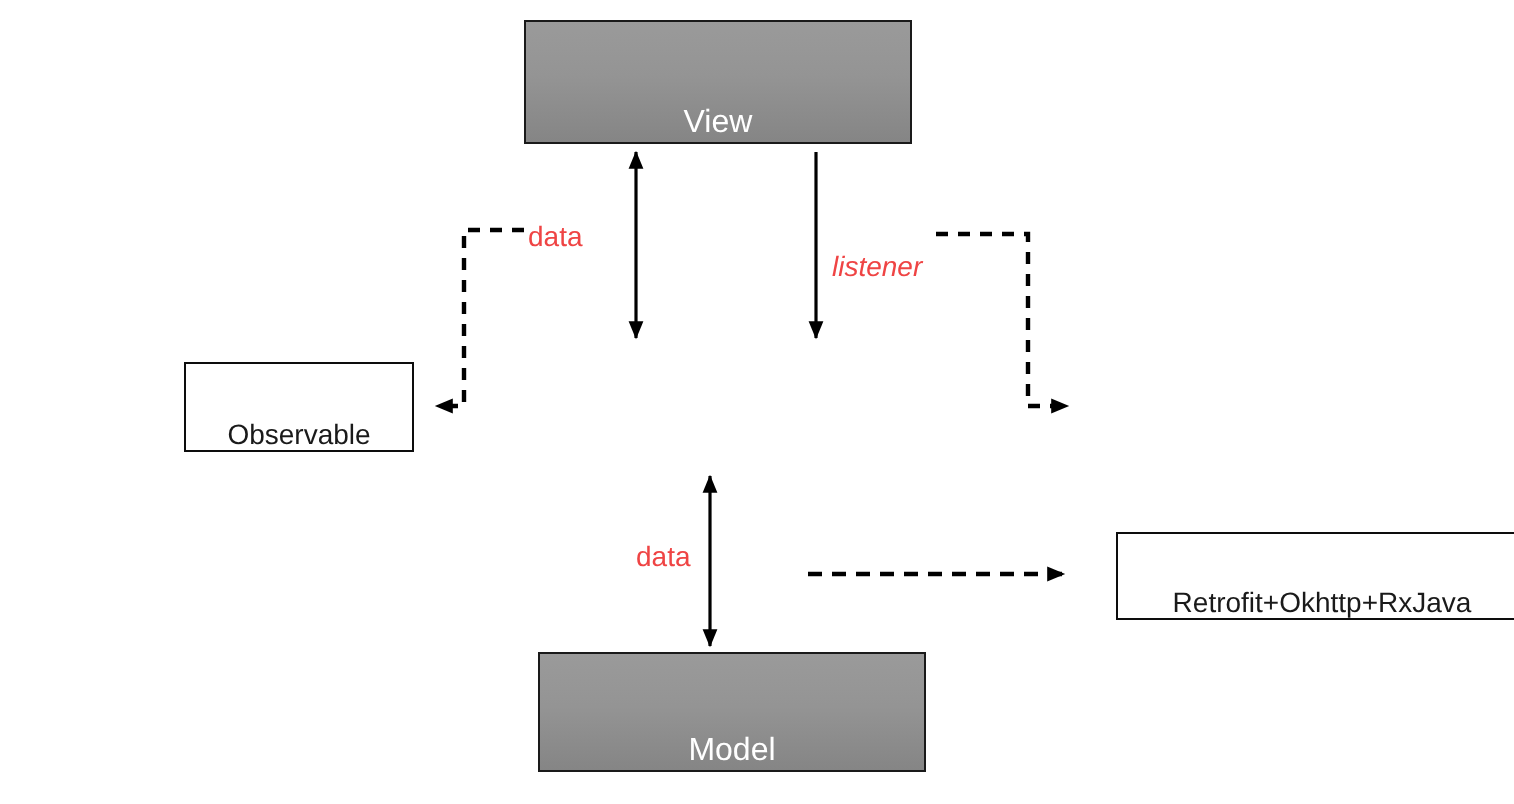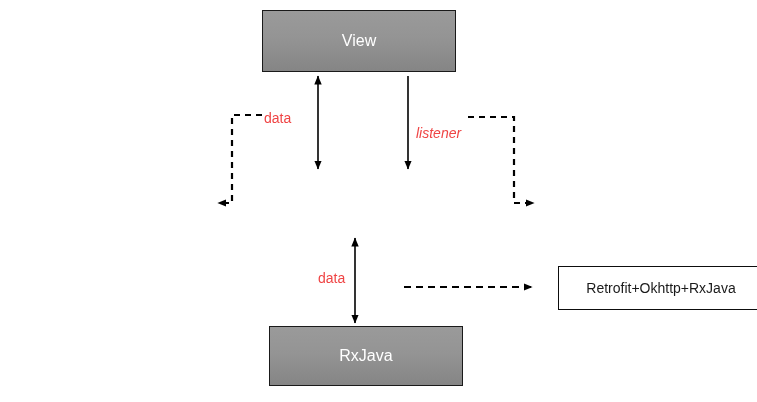--- a/index.html
+++ b/index.html
@@ -19,21 +19,21 @@
     position: absolute;
     left: 0;
     top: 0;
     width: 757px;
     height: 402px;
   }
   .node {
     position: absolute;
     box-sizing: border-box;
     display: flex;
-    align-items: center;
+    align-items: flex-end;
     justify-content: center;
     text-align: center;
     line-height: 1.15;
   }
   .node-filled {
     border: 1px solid #1a1a1a;
     background: linear-gradient(to bottom, #9a9a9a 0%, #949494 45%, #858585 100%);
     color: #ffffff;
     font-size: 16px;
   }
@@ -78,23 +78,26 @@
 
     <path d="M 404,287 L 532,287" fill="none" stroke="#000000" stroke-width="2.2" stroke-dasharray="7,5" marker-end="url(#arrow-end)"></path>
   </svg>
 
   <div class="node node-filled" style="left:262px; top:10px; width:194px; height:62px;">
     <span>View</span>
   </div>
 
 
   <div class="node node-filled" style="left:269px; top:326px; width:194px; height:60px;">
-    <span>RxJava</span>
+    <span>Model</span>
   </div>
 
+  <div class="node node-plain" style="left:92px; top:181px; width:115px; height:45px;">
+    <span>Observable</span>
+  </div>
 
 
   <div class="node node-plain" style="left:538px; top:266px; width:206px; height:44px;margin-left:20px;">
     <span>Retrofit+Okhttp+RxJava</span>
   </div>
 
   <div class="edge-label" style="left:264px; top:111px;">data</div>
 
   <div class="edge-label" style="left:416px; top:126px;font-style:italic;">listener</div>
 

